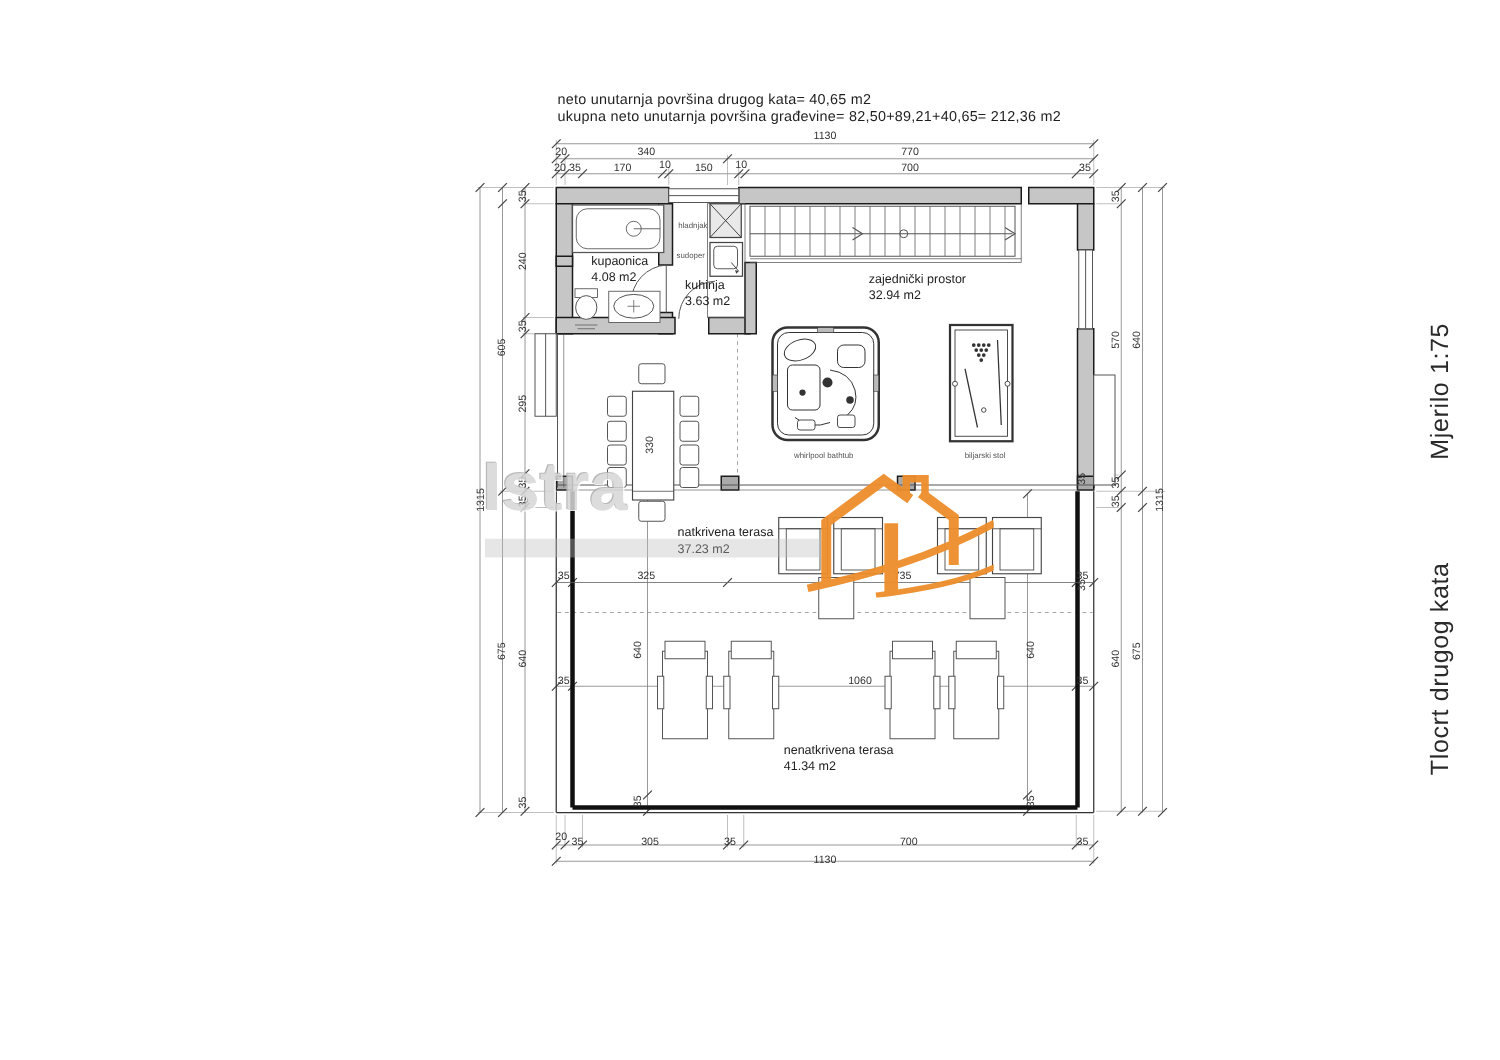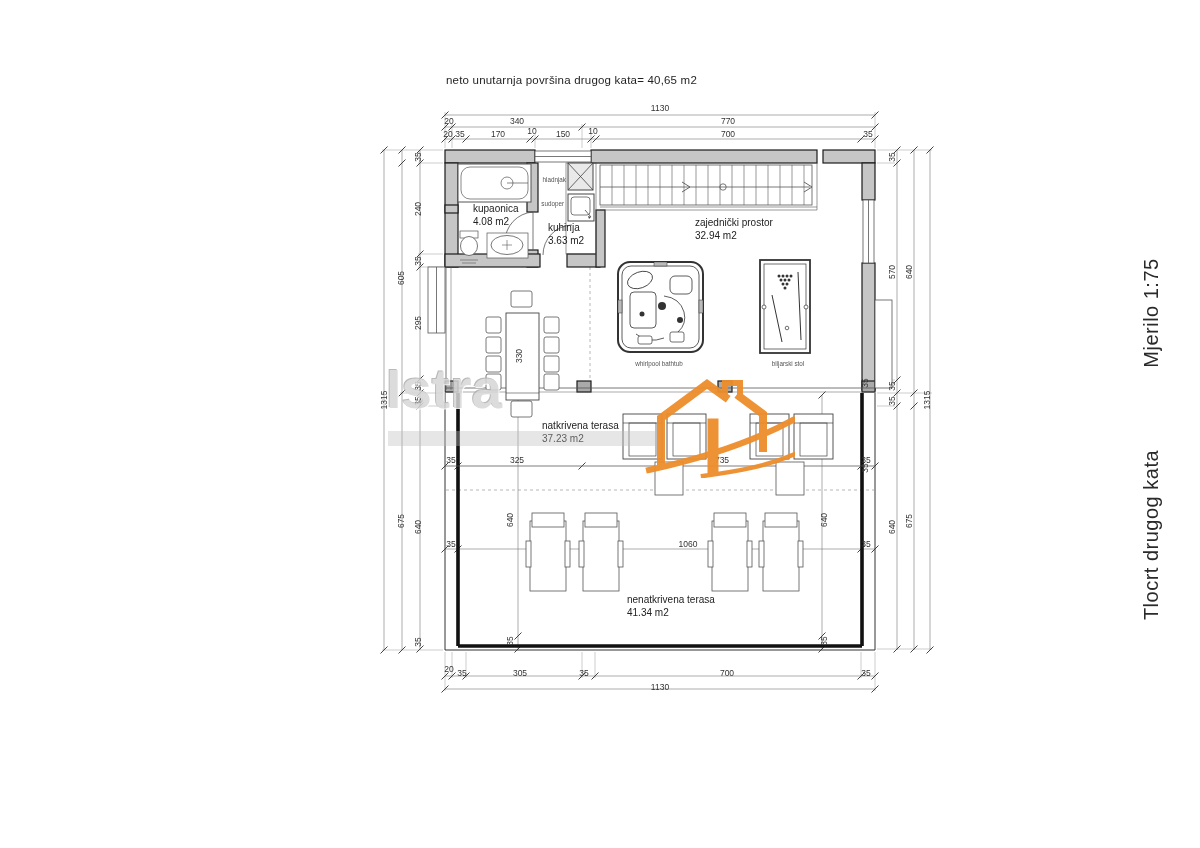--- a/index.html
+++ b/index.html
@@ -16,20 +16,21 @@
             text-shadow:-1px -1px 0 #aeaeae,1px 1px 0 #ffffff;line-height:1;}
   .wm-dom{position:absolute;left:502px;top:360px;font-size:78px;font-weight:bold;color:#ee8e2b;opacity:.92;line-height:1;}
   .wm-house{position:absolute;left:645px;top:376px;opacity:.95;}
 </style>
 </head>
 <body>
 
 <div class="stage">
 
   <div class="hdr" style="top:74px">neto unutarnja površina drugog kata= 40,65 m2</div>
+  <div class="hdr" style="top:88px">ukupna neto unutarnja površina građevine= 82,50+89,21+40,65= 212,36 m2</div>
 
   <svg width="1200" height="848" viewBox="0 0 1200 848" style="position:absolute;left:0;top:0">
     <defs>
       <g id="tk">
           <line x1="-3.5" y1="3.5" x2="3.5" y2="-3.5" stroke="#444" stroke-width="1"></line>
         </g>
       <g id="chair">
           <rect x="0" y="0" width="15" height="16" rx="2" fill="#fff" stroke="#555" stroke-width=".8"></rect>
         </g>
       <g id="armchair">

